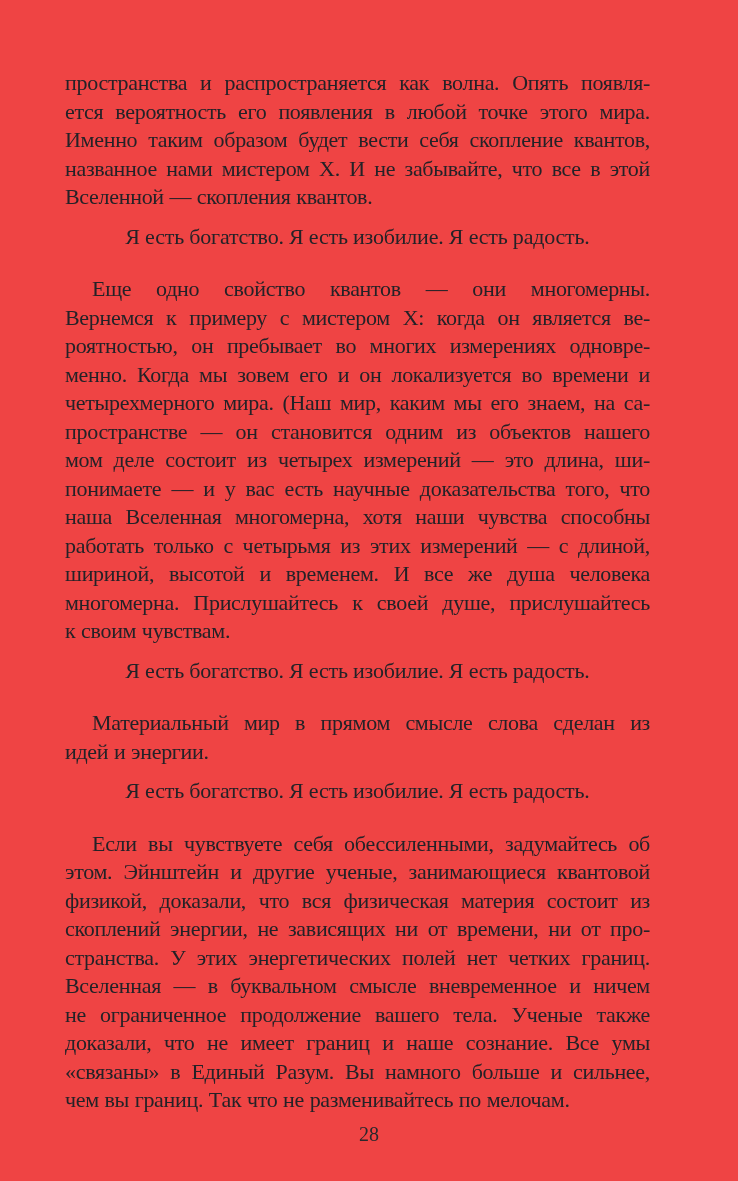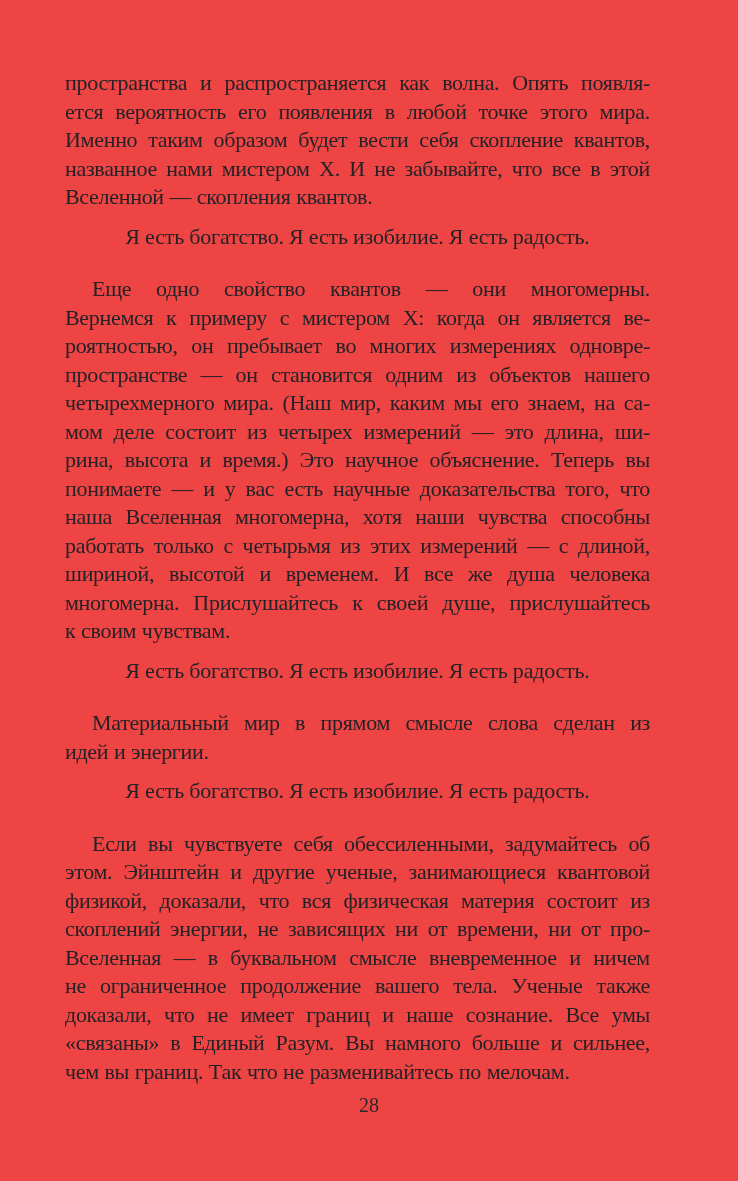--- a/index.html
+++ b/index.html
@@ -69,24 +69,24 @@
       <div class="line">названное нами мистером Х. И не забывайте, что все в этой</div>
       <div class="line last">Вселенной — скопления квантов.</div>
     </div>
 
     <div class="heading">Я есть богатство. Я есть изобилие. Я есть радость.</div>
 
     <div class="paragraph">
       <div class="line ind">Еще одно свойство квантов — они многомерны.</div>
       <div class="line">Вернемся к примеру с мистером Х: когда он является ве-</div>
       <div class="line">роятностью, он пребывает во многих измерениях одновре-</div>
+      <div class="line">менно. Когда мы зовем его и он локализуется во времени и</div>
+      <div class="line">четырехмерного мира. (Наш мир, каким мы его знаем, на са-</div>
       <div class="line">пространстве — он становится одним из объектов нашего</div>
-      <div class="line">четырехмерного мира. (Наш мир, каким мы его знаем, на са-</div>
       <div class="line">мом деле состоит из четырех измерений — это длина, ши-</div>
-      <div class="line">рина, высота и время.) Это научное объяснение. Теперь вы</div>
       <div class="line">понимаете — и у вас есть научные доказательства того, что</div>
       <div class="line">наша Вселенная многомерна, хотя наши чувства способны</div>
       <div class="line">работать только с четырьмя из этих измерений — с длиной,</div>
       <div class="line">шириной, высотой и временем. И все же душа человека</div>
       <div class="line">многомерна. Прислушайтесь к своей душе, прислушайтесь</div>
       <div class="line last">к своим чувствам.</div>
     </div>
 
     <div class="heading">Я есть богатство. Я есть изобилие. Я есть радость.</div>
 
@@ -95,20 +95,21 @@
       <div class="line last">идей и энергии.</div>
     </div>
 
     <div class="heading">Я есть богатство. Я есть изобилие. Я есть радость.</div>
 
     <div class="paragraph">
       <div class="line ind">Если вы чувствуете себя обессиленными, задумайтесь об</div>
       <div class="line">этом. Эйнштейн и другие ученые, занимающиеся квантовой</div>
       <div class="line">физикой, доказали, что вся физическая материя состоит из</div>
       <div class="line">скоплений энергии, не зависящих ни от времени, ни от про-</div>
+      <div class="line">странства. У этих энергетических полей нет четких границ.</div>
       <div class="line">Вселенная — в буквальном смысле вневременное и ничем</div>
       <div class="line">не ограниченное продолжение вашего тела. Ученые также</div>
       <div class="line">доказали, что не имеет границ и наше сознание. Все умы</div>
       <div class="line">«связаны» в Единый Разум. Вы намного больше и сильнее,</div>
       <div class="line last">чем вы границ. Так что не разменивайтесь по мелочам.</div>
     </div>
 
     <div class="page-footer">28</div>
 
   </div>

